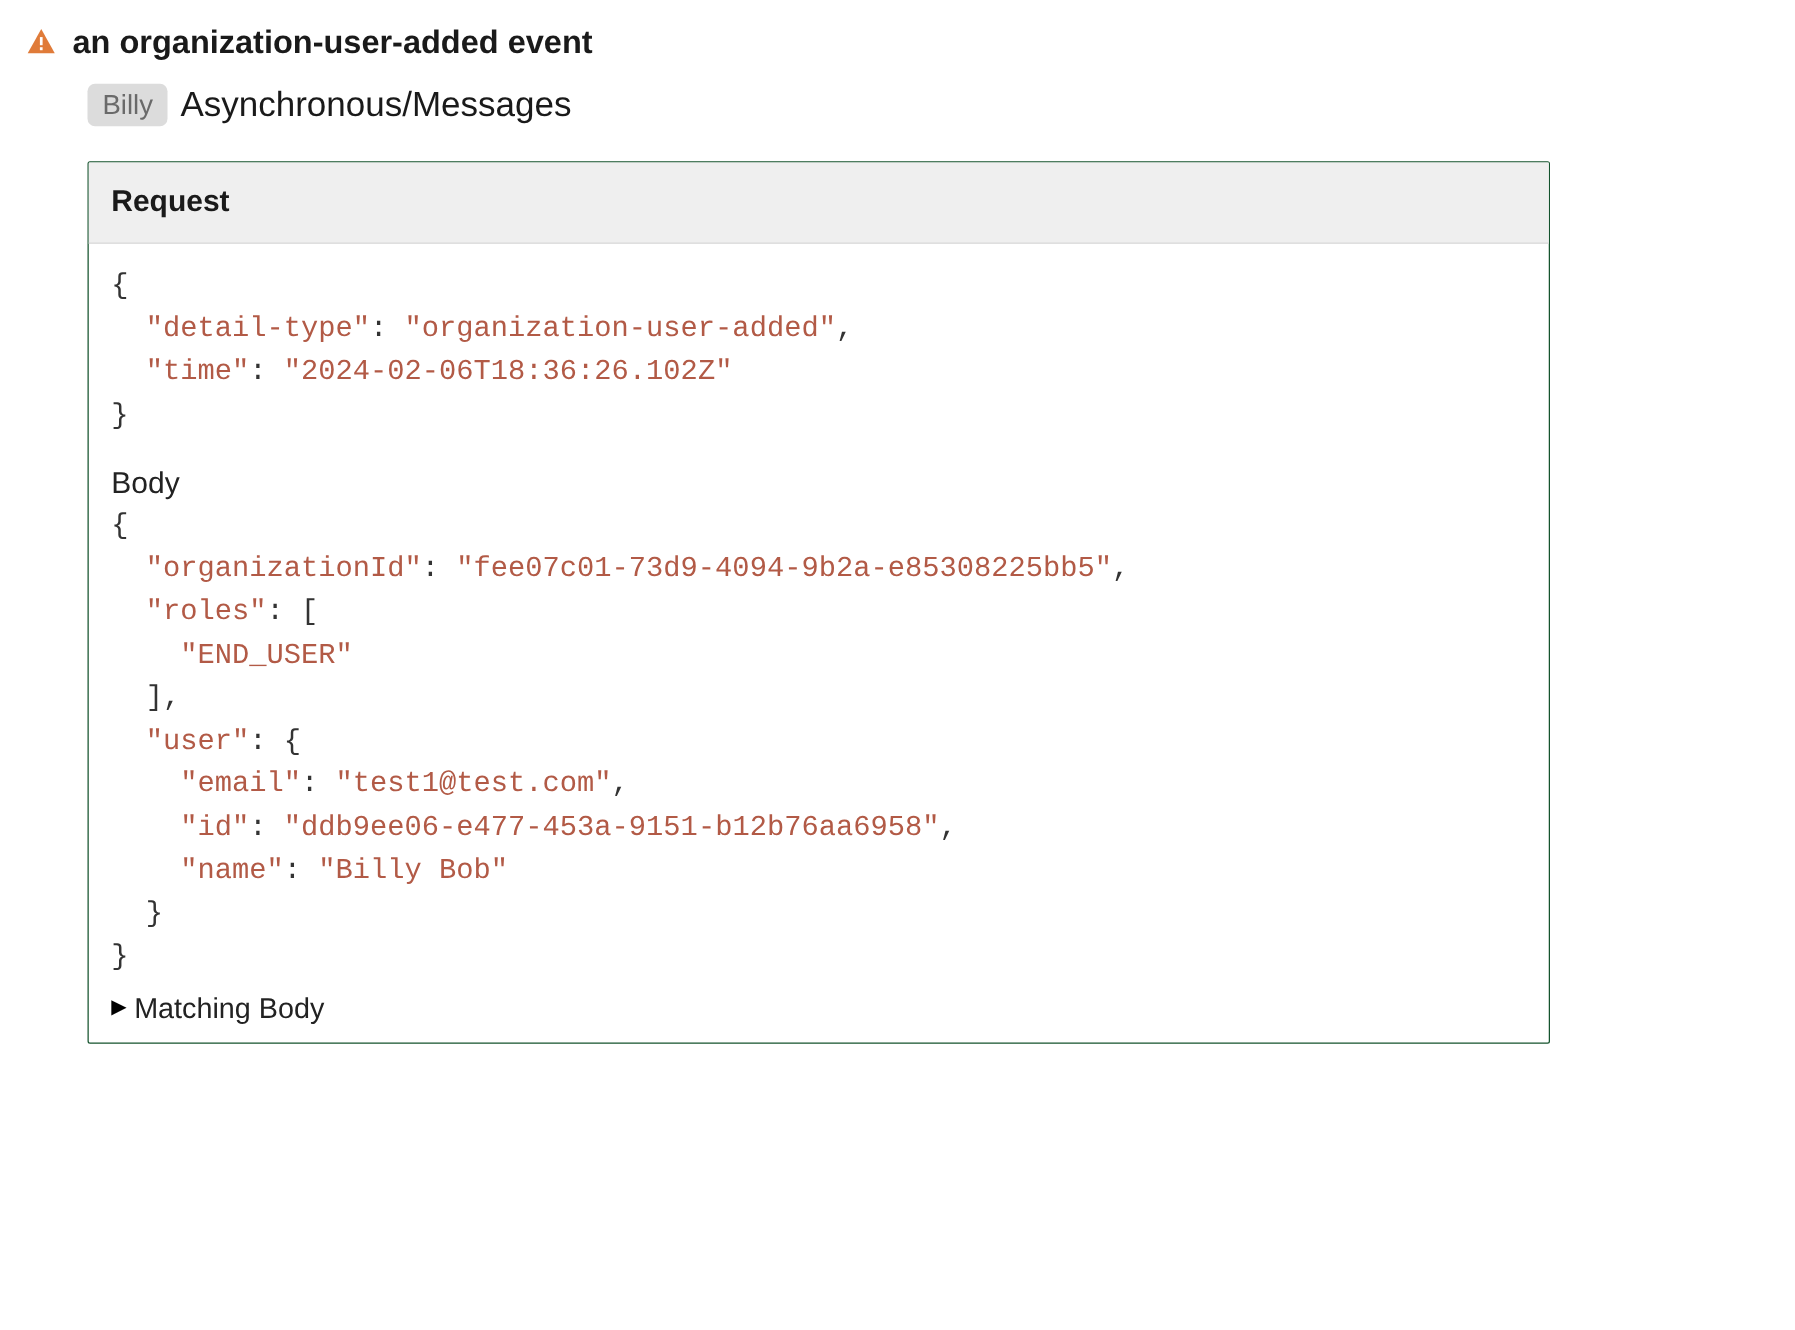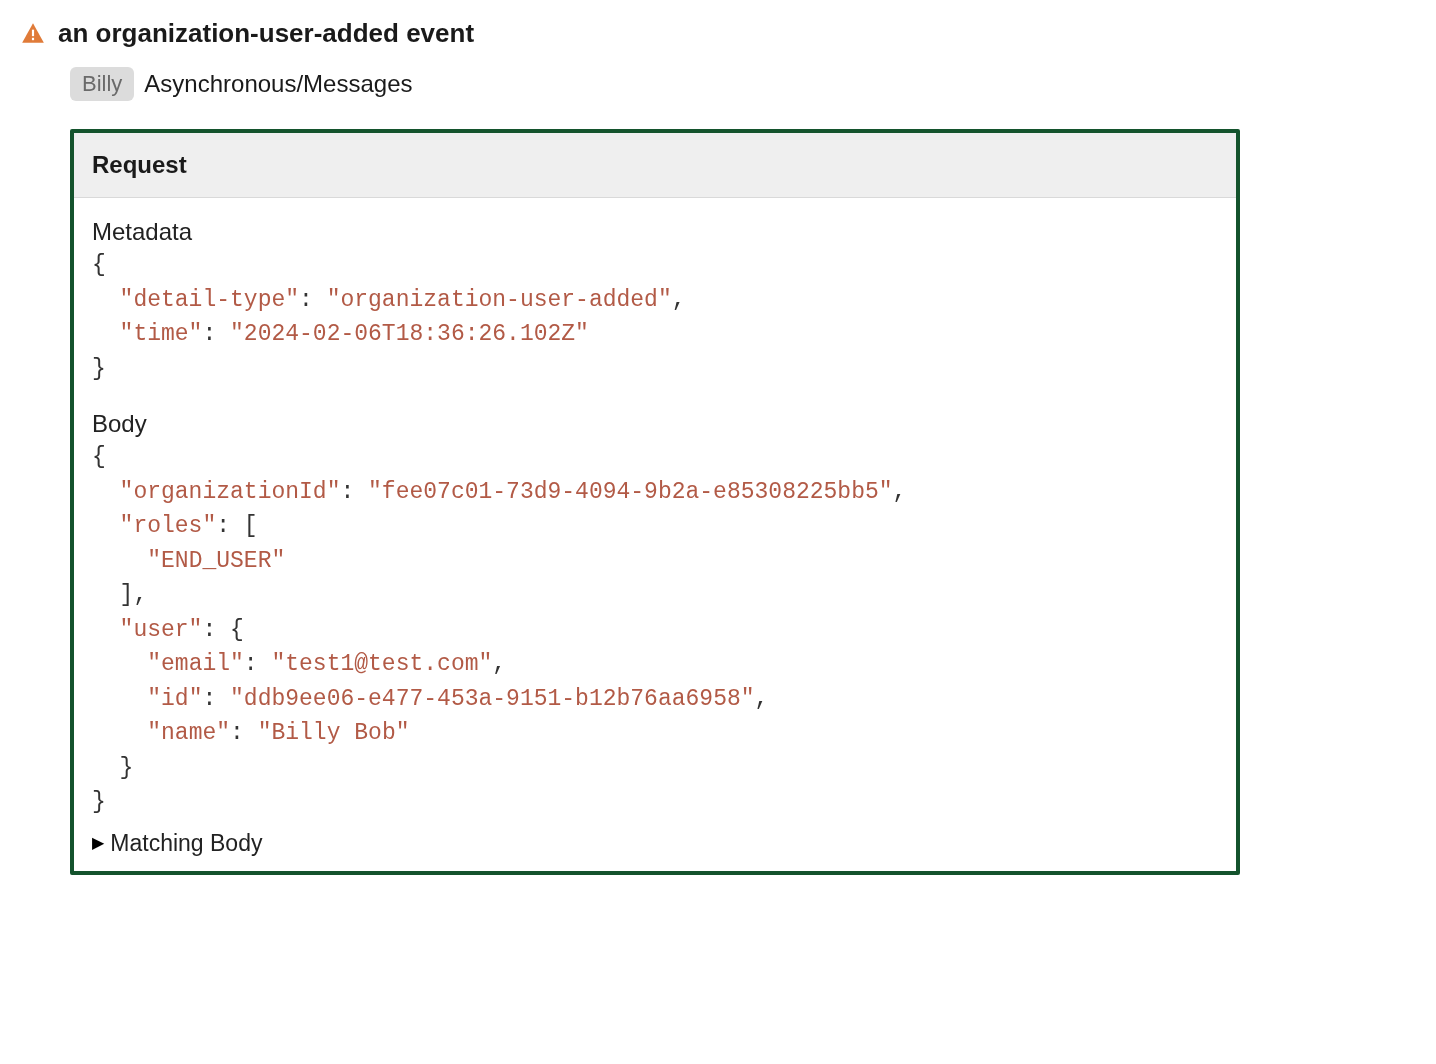--- a/index.html
+++ b/index.html
@@ -39,26 +39,26 @@
     margin-bottom: 28px;
   }
   .type-badge {
     background: #dcdcdc;
     color: #6a6a6a;
     border-radius: 6px;
     padding: 4px 12px;
     font-size: 22px;
   }
   .type-value {
-    font-size: 24px;
+    font-size: 28px;
     color: #1a1a1a;
   }
   .panel {
     margin-left: 50px;
-    border: 4px solid #14532d;
+    border: 1px solid #14532d;
     border-radius: 2px;
     width: 1170px;
   }
   .panel-header {
     background: #efefef;
     border-bottom: 1px solid #d9d9d9;
     padding: 18px 18px;
     font-weight: 700;
     font-size: 24px;
     color: #1a1a1a;
@@ -119,21 +119,20 @@
 
   <div class="type-row">
     <div class="type-badge">Billy</div>
     <div class="type-value">Asynchronous/Messages</div>
   </div>
 
   <div class="panel">
     <div class="panel-header">Request</div>
     <div class="panel-body">
 
-      <div class="section-label">Metadata</div>
       <pre class="code" id="metadata-code"><span class="p">{</span>
   <span class="k">"detail-type"</span><span class="p">: </span><span class="s">"organization-user-added"</span><span class="p">,</span>
   <span class="k">"time"</span><span class="p">: </span><span class="s">"2024-02-06T18:36:26.102Z"</span>
 <span class="p">}</span></pre>
 
       <div class="section-label second">Body</div>
       <pre class="code" id="body-code"><span class="p">{</span>
   <span class="k">"organizationId"</span><span class="p">: </span><span class="s">"fee07c01-73d9-4094-9b2a-e85308225bb5"</span><span class="p">,</span>
   <span class="k">"roles"</span><span class="p">: </span><span class="p">[</span>
     <span class="s">"END_USER"</span>

